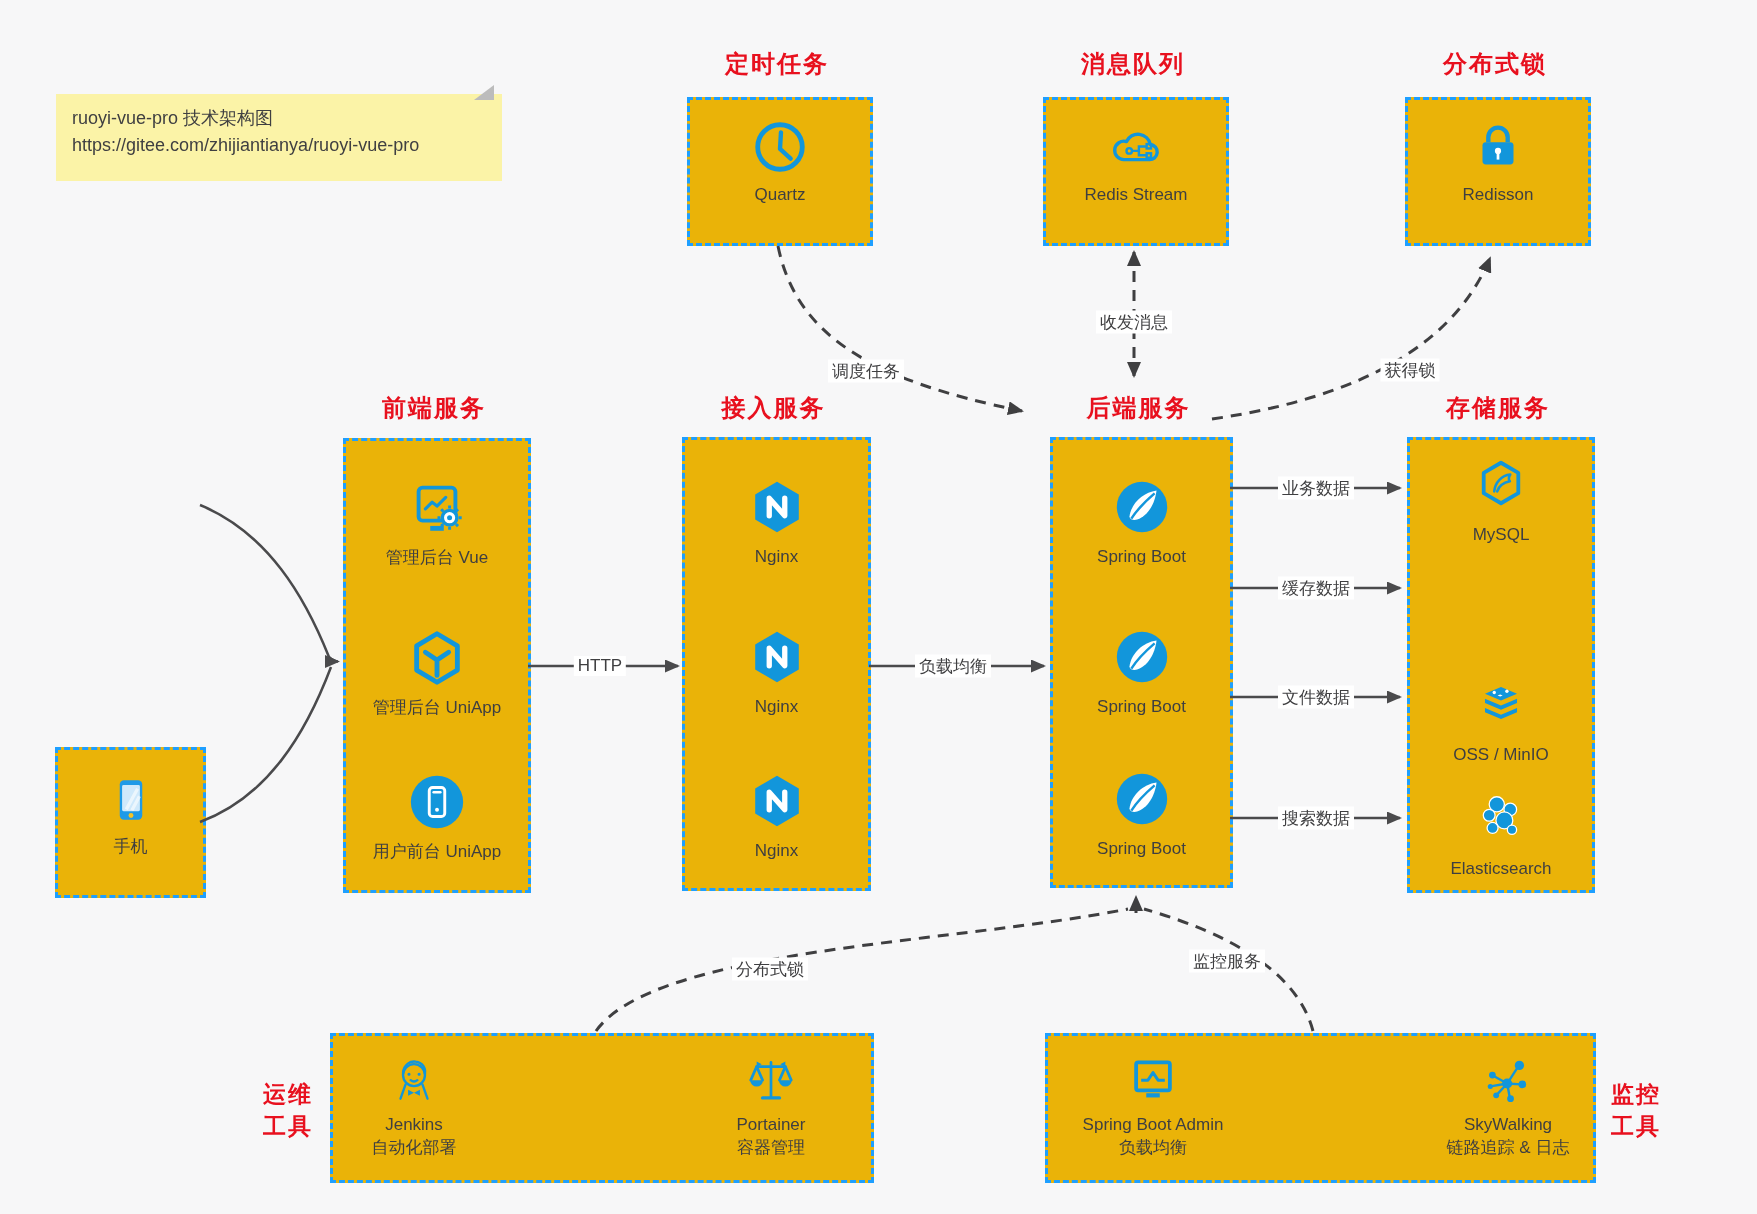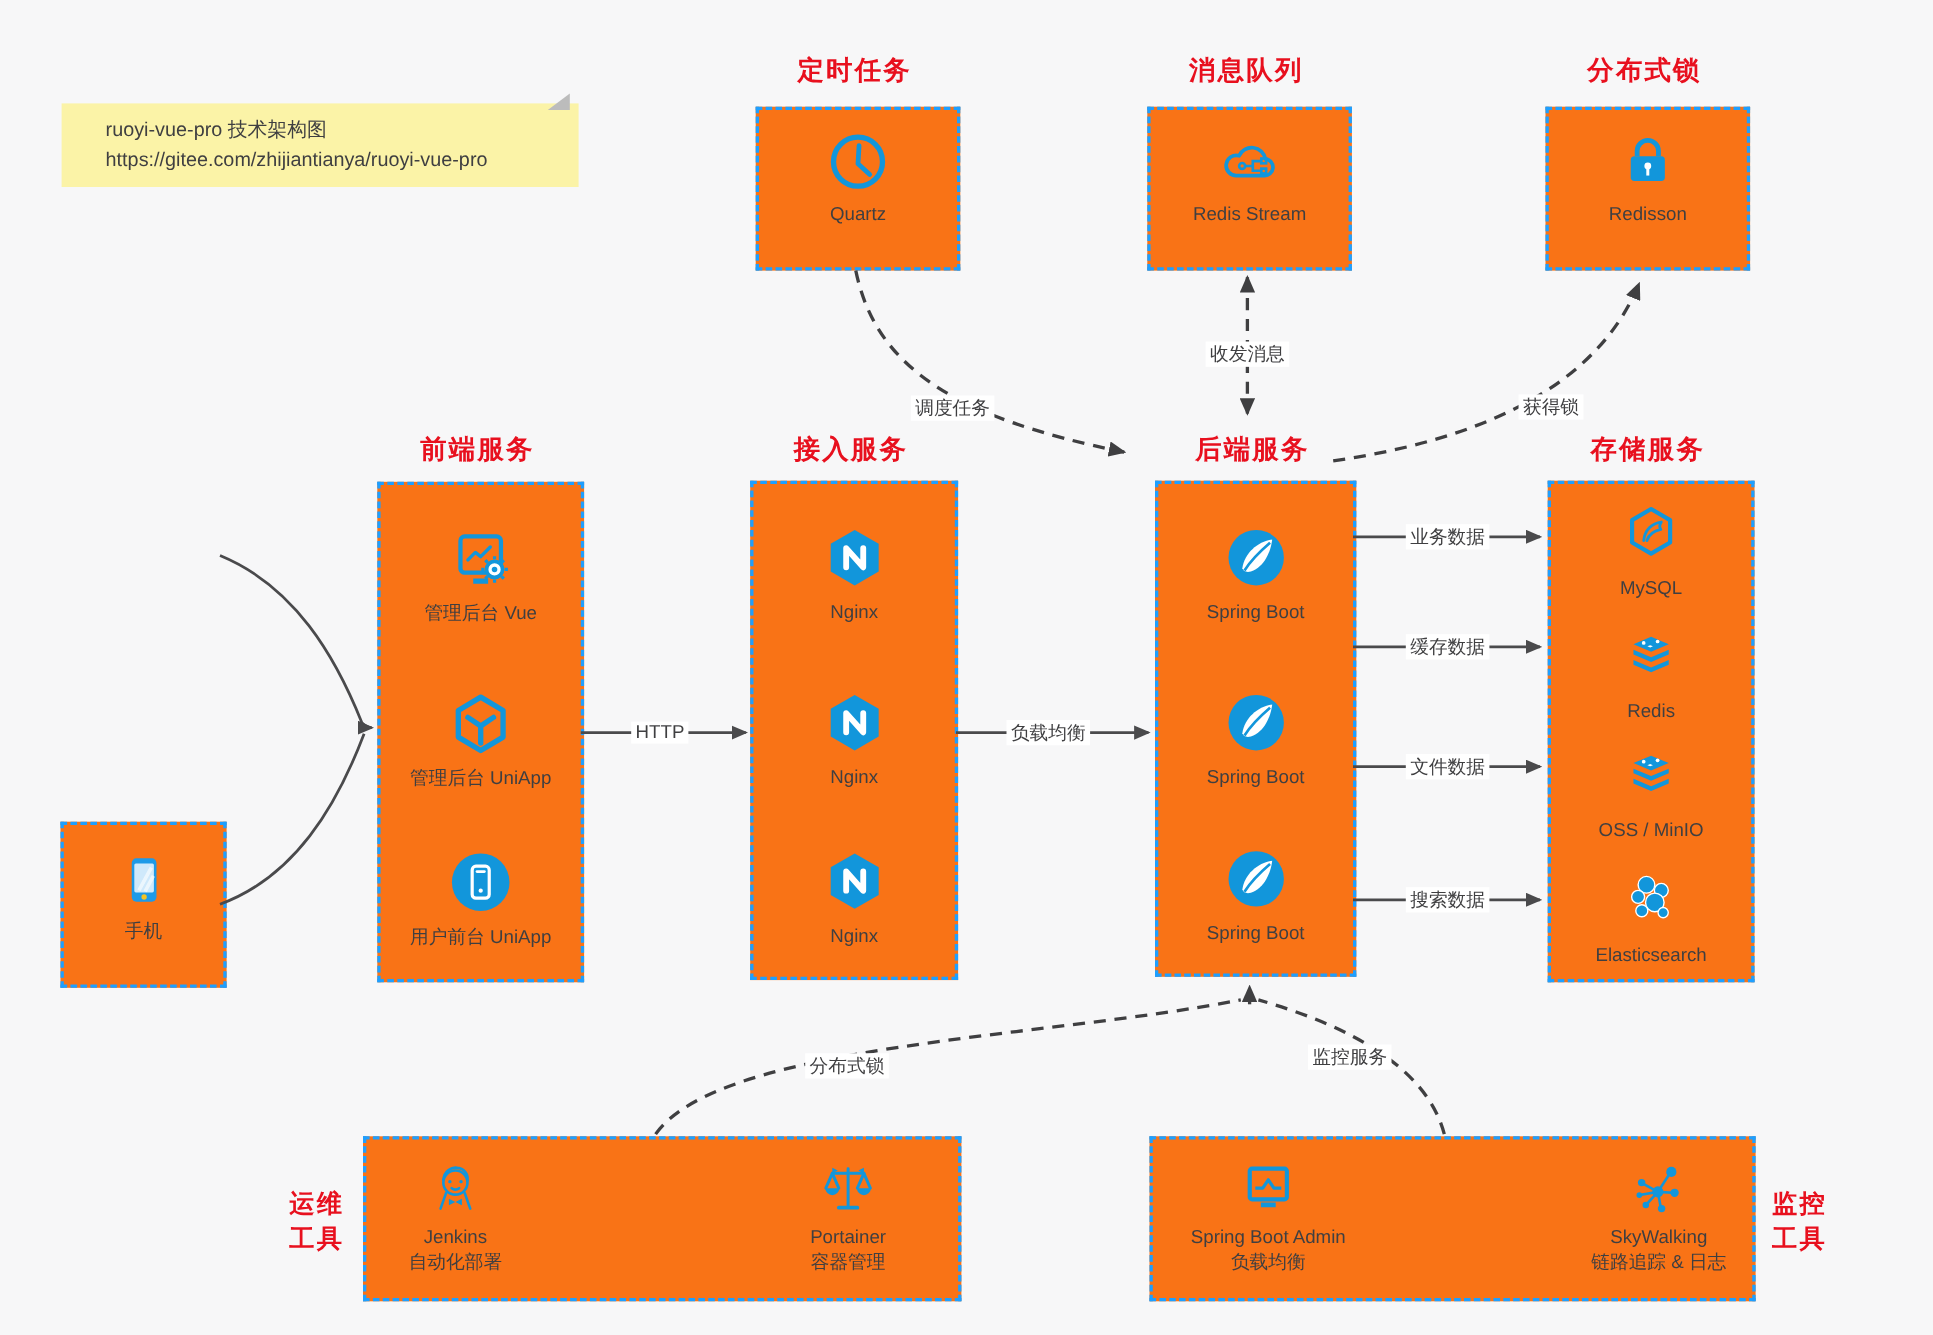--- a/index.html
+++ b/index.html
@@ -1,29 +1,29 @@
 <!DOCTYPE html>
 <html><head>
 <meta charset="utf-8">
 <style>
   html,body{margin:0;padding:0;background:#f7f7f8;}
   body{font-family:"Liberation Sans","DejaVu Sans",sans-serif;}
   .canvas{position:relative;width:1757px;height:1214px;background:#f7f7f8;overflow:hidden;}
-  .box{position:absolute;border:3px dashed #1e9fff;background:#f97316;z-index:2;}
+  .box{position:absolute;border:3px dashed #1e9fff;background:#eab308;z-index:2;}
   .gtitle{position:absolute;color:#e8101e;font-size:24px;font-weight:bold;text-align:center;letter-spacing:2px;z-index:4;}
   .side-title{position:absolute;color:#e8101e;font-size:23px;font-weight:bold;text-align:center;line-height:32px;letter-spacing:2px;z-index:4;}
   .item{position:absolute;left:0;width:100%;display:flex;flex-direction:column;align-items:center;z-index:3;}
   .item-abs{position:absolute;display:flex;flex-direction:column;align-items:center;z-index:3;}
   .lbl{font-size:17px;color:#3f3f41;margin-top:8px;white-space:nowrap;line-height:22px;text-align:center;}
   .lbl-tight{margin-top:6px;}
   .lbl-storage{margin-top:14px;}
   .sub{font-size:17px;color:#3f3f41;white-space:nowrap;line-height:24px;text-align:left;}
   .edge-label{position:absolute;transform:translate(-50%,-50%);background:#fff;padding:0 4px;font-size:17px;color:#3f3f41;white-space:nowrap;z-index:6;}
   .edges{position:absolute;left:0;top:0;z-index:3;pointer-events:none;}
-  .note{position:absolute;left:56px;top:94px;width:446px;height:76px;background:#fbf3a7;z-index:5;padding-left:24px;}
+  .note{position:absolute;left:56px;top:94px;width:446px;height:87px;background:#fbf3a7;z-index:5;}
   .note-line{margin:0 0 0 16px;font-size:18px;color:#3f3f41;line-height:27px;}
   .note-line:first-of-type{margin-top:11px;}
   .note-fold{position:absolute;right:8px;top:-9px;width:0;height:0;border-bottom:15px solid #bcbcbc;border-left:20px solid transparent;}
 </style>
 </head>
 <body>
 
 <div class="canvas">
 
   <svg class="edges" width="1757" height="1214" viewBox="0 0 1757 1214">
@@ -199,33 +199,20 @@
 
   <div class="gtitle" style="left:1407px;top:392px;width:182px">存储服务</div>
   <div class="box" style="left:1407px;top:437px;width:182px;height:450px">
     <div class="item" style="top:16px">
       <svg width="54" height="54" viewBox="0 0 64 64">
         <path d="M32 8 L52.5 20 V44 L32 56 L11.5 44 V20 Z" fill="none" stroke="#1296db" stroke-width="4.5" stroke-linejoin="round"></path>
         <path d="M24 42 C25 31 33 23 43 22 C41 25 40.5 27.5 42.5 30 C35.5 31.5 29.5 35.5 27.5 42" fill="none" stroke="#1296db" stroke-width="3" stroke-linecap="round" stroke-linejoin="round"></path>
       </svg>
       <div class="lbl lbl-storage">MySQL</div>
     </div>
-    <div class="item" style="top:128px">
-      <svg width="54" height="54" viewBox="0 0 64 64">
-        <g fill="#1296db" transform="translate(0,5)">
-          <path d="M32 8 L51 16 L32 24 L13 16 Z"></path>
-          <path d="M13 22 L32 30 L51 22 L51 27 L32 35 L13 27 Z"></path>
-          <path d="M13 33 L32 41 L51 33 L51 38 L32 46 L13 38 Z"></path>
-        </g>
-        <circle cx="24" cy="19.5" r="2" fill="#ffffff"></circle>
-        <circle cx="39" cy="18" r="2" fill="#ffffff"></circle>
-        <path d="M31 22 l3 1.2 l-3 1.2 l-3 -1.2 z" fill="#ffffff"></path>
-      </svg>
-      <div class="lbl lbl-storage">Redis</div>
-    </div>
     <div class="item" style="top:236px">
       <svg width="54" height="54" viewBox="0 0 64 64">
         <g fill="#1296db" transform="translate(0,5)">
           <path d="M32 8 L51 16 L32 24 L13 16 Z"></path>
           <path d="M13 22 L32 30 L51 22 L51 27 L32 35 L13 27 Z"></path>
           <path d="M13 33 L32 41 L51 33 L51 38 L32 46 L13 38 Z"></path>
         </g>
         <circle cx="24" cy="19.5" r="2" fill="#ffffff"></circle>
         <circle cx="39" cy="18" r="2" fill="#ffffff"></circle>
         <path d="M31 22 l3 1.2 l-3 1.2 l-3 -1.2 z" fill="#ffffff"></path>

